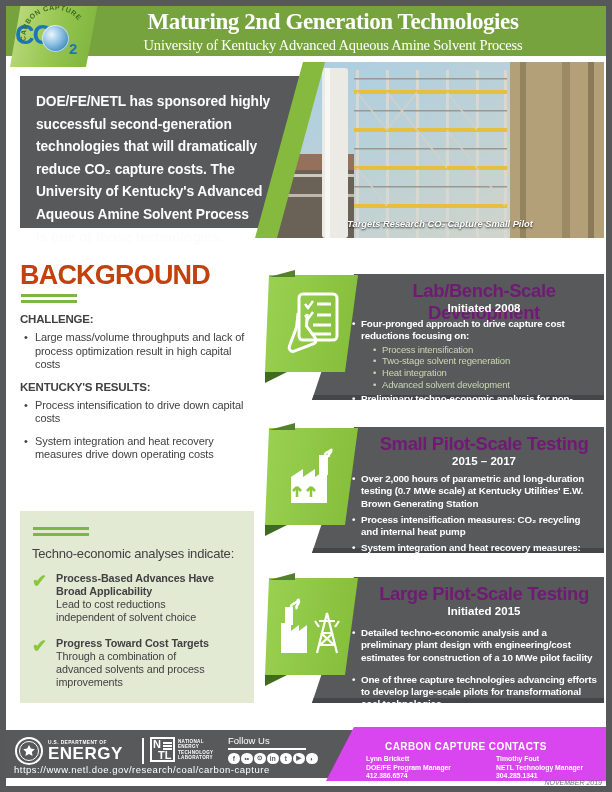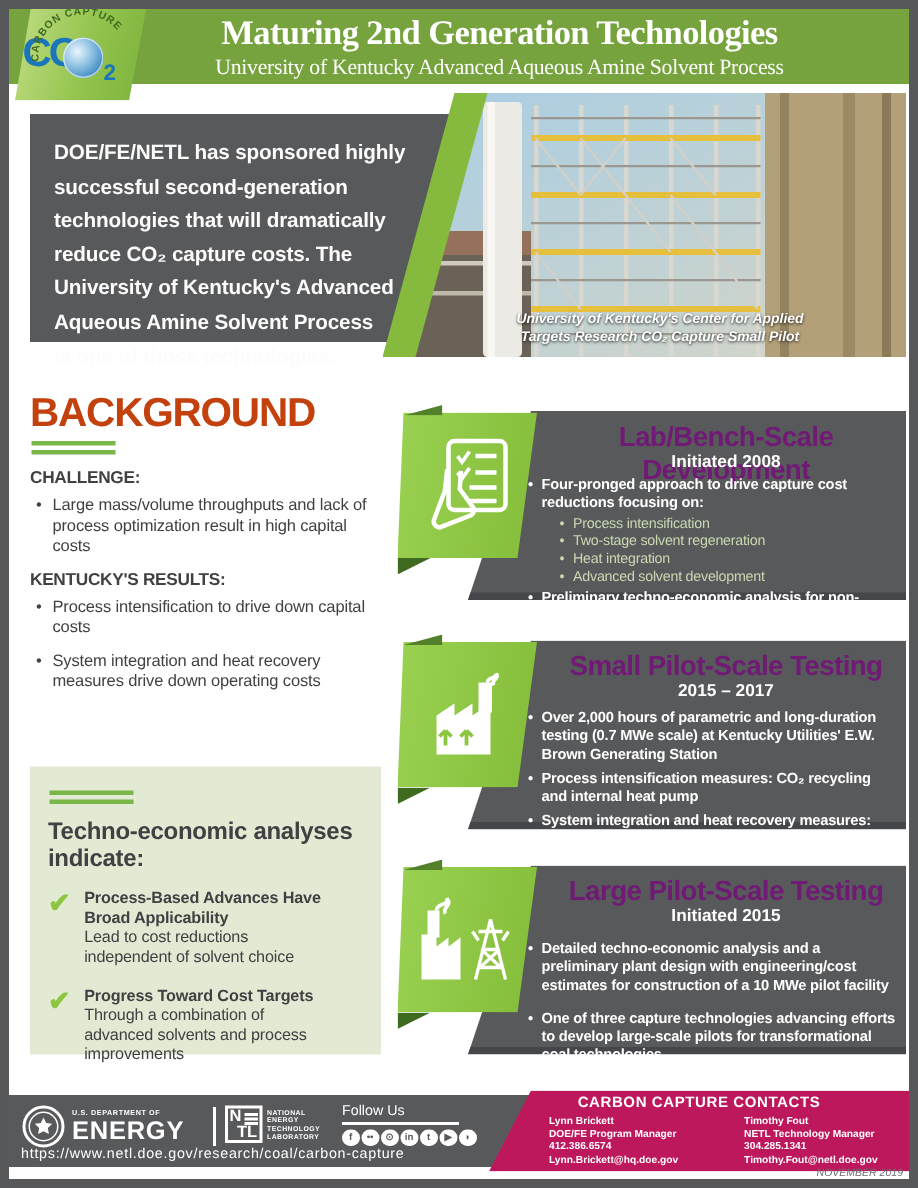--- a/index.html
+++ b/index.html
@@ -40,21 +40,21 @@
   .bg-heading { font-size:27px; font-weight:bold; color:#c2410c; letter-spacing:-0.8px; }
   .dbl-rule { width:56px; height:9px; border-top:3px solid #7ab648; border-bottom:3px solid #7ab648; margin:3px 0 10px 1px; }
   .sub-label { font-size:11.5px; font-weight:bold; letter-spacing:-0.2px; margin:8px 0 6px; }
   .plain-bullets { list-style:none; margin-left:4px; }
   .plain-bullets li { position:relative; padding-left:11px; font-size:11px; line-height:13.5px; margin-bottom:9px; letter-spacing:-0.1px; }
   .plain-bullets li::before { content:"•"; position:absolute; left:0; top:0; }
   
   .results { position:absolute; left:14px; top:505px; width:234px; height:192px; background:#e3ead4; padding:13px 12px; color:#414042; }
   .results-heading { font-size:21.5px; font-weight:bold; letter-spacing:-0.7px; }
   .results-heading .grn { color:#55842e; }
-  .results-lead { font-size:16px; font-weight:bold; margin:9px 0 11px; letter-spacing:-0.2px; }
+  .results-lead { font-size:13px; font-weight:normal; margin:9px 0 11px; letter-spacing:-0.2px; }
   .check-item { display:flex; gap:9px; margin-bottom:13px; }
   .check-mark { color:#8cc63f; font-size:18px; font-weight:bold; line-height:18px; }
   .check-body { font-size:10.8px; line-height:13px; letter-spacing:-0.1px; width:160px; }
   .check-title { font-weight:bold; }
   
   .stage { position:absolute; left:258px; width:340px; height:140px; }
   .banner { position:absolute; left:42px; top:6px; width:298px; height:126px; background:#58595b;
     clip-path:polygon(48px 0, 100% 0, 100% 100%, 6px 100%); }
   .banner::after { content:""; position:absolute; left:0; right:0; bottom:0; height:5px; background:#45464a; }
   .icon-tile { position:absolute; left:1px; top:7px; width:93px; height:97px;
@@ -92,22 +92,22 @@
   .netl-bars span { display:block; width:9px; height:1.6px; background:#fff; margin-bottom:1.6px; }
   .netl-bars { position:absolute; right:1px; top:3px; }
   .netl-words div { font-size:4.6px; font-weight:bold; letter-spacing:0.3px; line-height:5.4px; }
   .follow-group { position:absolute; left:222px; top:5px; }
   .follow-label { font-size:9.5px; }
   .follow-rule { width:78px; height:1.5px; background:#fff; margin:2px 0 3px; }
   .social-row { display:flex; gap:1.5px; }
   .social { width:11.5px; height:11.5px; border-radius:50%; background:#fff; color:#58595b;
     font-size:6.5px; font-weight:bold; display:flex; align-items:center; justify-content:center; }
   .footer-url { position:absolute; left:8px; bottom:3px; font-size:9.5px; letter-spacing:0.5px; color:#fff; text-decoration:none; }
-  .contacts { position:absolute; left:320px; top:-3px; width:280px; height:54px; background:#be185d;
-    clip-path:polygon(28px 0, 100% 0, 100% 100%, 0 100%); padding-top:1px; }
+  .contacts { position:absolute; left:320px; top:-3px; width:280px; height:54px; background:#d946ef;
+    clip-path:polygon(28px 0, 100% 0, 100% 100%, 0 100%); padding-top:12px; }
   .contacts-heading { text-align:center; font-size:10px; font-weight:800; letter-spacing:0.4px; margin:2px 0 3px; color:#fff; }
   .contacts-cols { display:flex; padding-left:40px; gap:44px; }
   .contact div { font-size:6.8px; font-weight:bold; line-height:8.6px; color:#fff; }
   .date-note { position:absolute; right:4px; top:773px; font-size:7px; font-style:italic; color:#6d6e71; }
 </style>
 </head>
 <body>
 
 <div class="page">
 
@@ -190,21 +190,20 @@
           <line x1="111" y1="30" x2="141" y2="68"></line>
         <line x1="141" y1="68" x2="171" y2="106"></line>
           <line x1="171" y1="68" x2="201" y2="106"></line>
         <line x1="81" y1="106" x2="111" y2="144"></line>
           <line x1="201" y1="106" x2="229" y2="144"></line>
         <line x1="141" y1="30" x2="111" y2="68"></line>
           <line x1="201" y1="68" x2="171" y2="30"></line>
       </g>
     </svg>
     <div class="photo-caption">
-      <div>University of Kentucky's Center for Applied</div>
       <div>Targets Research CO₂ Capture Small Pilot</div>
     </div>
   </div>
   <div class="green-stripe"></div>
 
   <div class="left-col">
     <div class="bg-heading">BACKGROUND</div>
     <div class="dbl-rule"></div>
     <div class="sub-label">CHALLENGE:</div>
     <ul class="plain-bullets">

